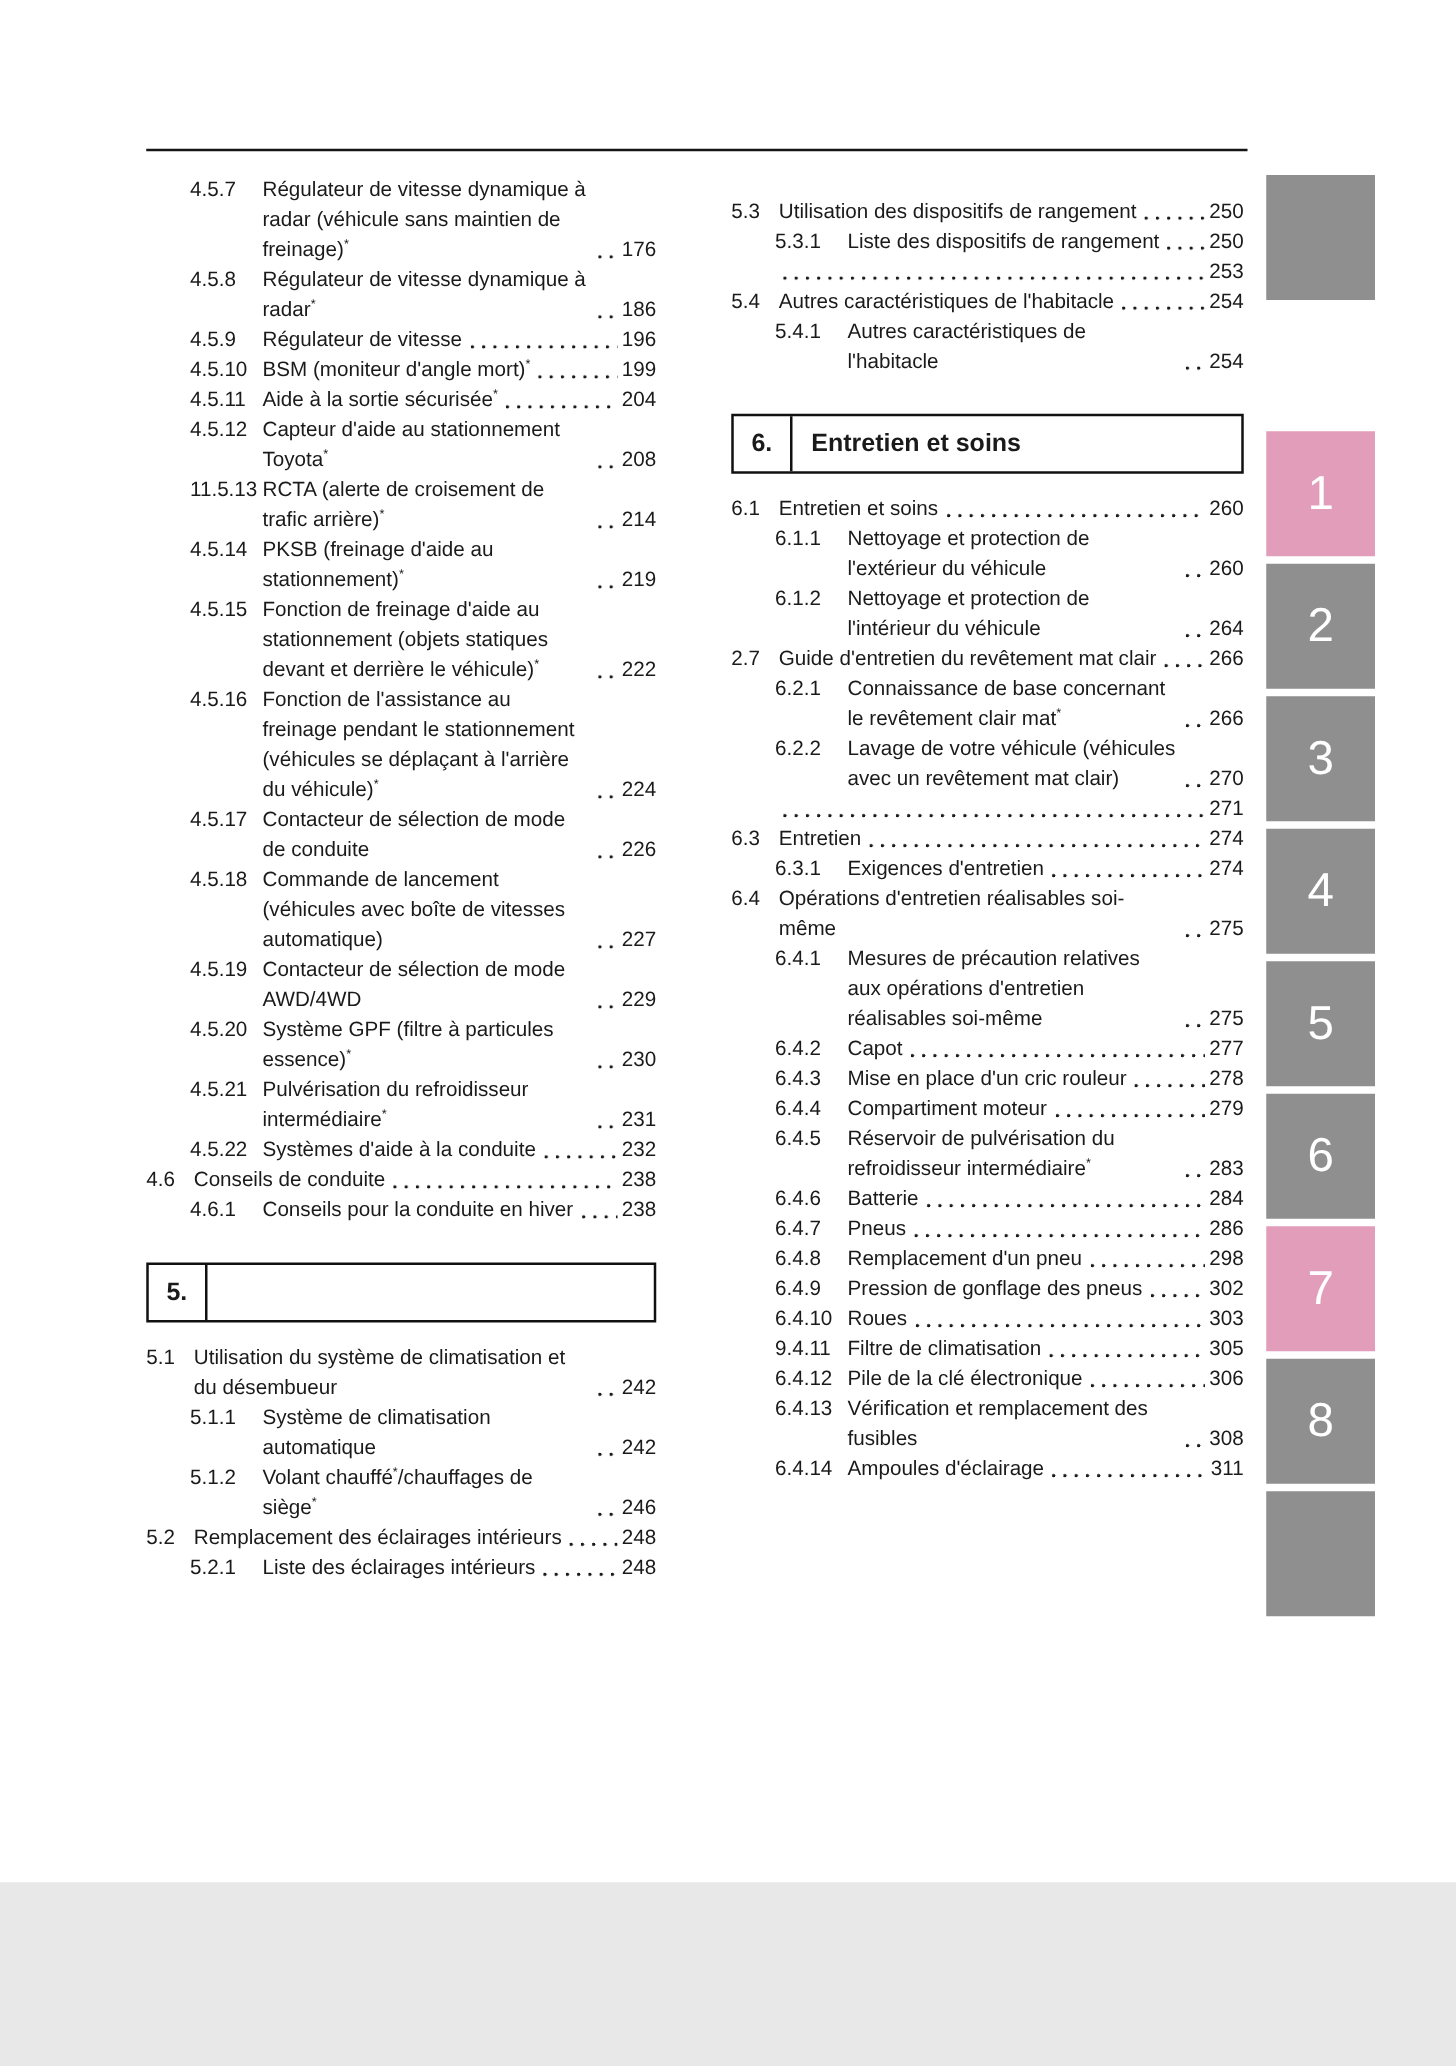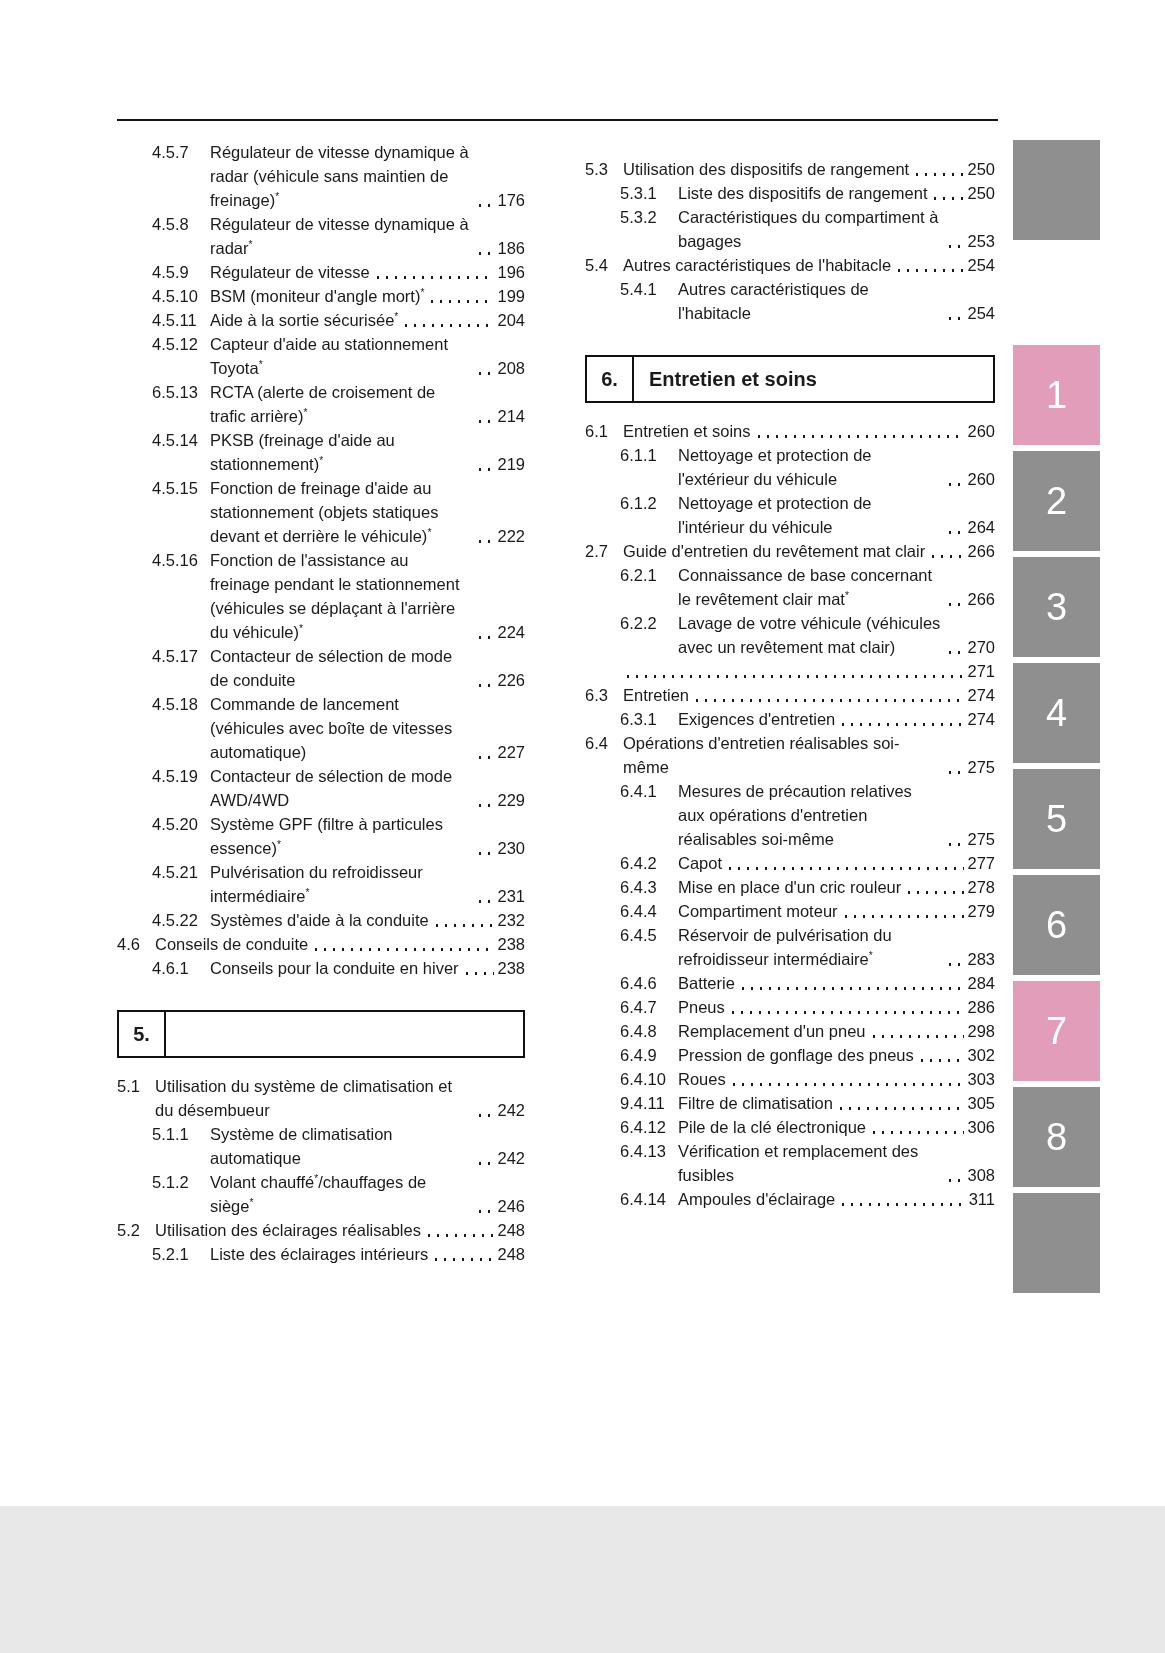--- a/index.html
+++ b/index.html
@@ -87,21 +87,21 @@
         <div class="txt"><span class="num">4.5.11</span><span class="label">Aide à la sortie sécurisée<sup>*</sup></span></div>
         <div class="leader"></div>
         <div class="pg">204</div>
       </div>
       <div class="entry lvl3">
         <div class="txt"><span class="num">4.5.12</span><span class="label">Capteur d'aide au stationnement Toyota<sup>*</sup></span></div>
         <div class="leader"></div>
         <div class="pg">208</div>
       </div>
       <div class="entry lvl3">
-        <div class="txt"><span class="num">6.5.13</span><span class="label">RCTA (alerte de croisement de trafic arrière)<sup>*</sup></span></div>
+        <div class="txt"><span class="num">11.5.13</span><span class="label">RCTA (alerte de croisement de trafic arrière)<sup>*</sup></span></div>
         <div class="leader"></div>
         <div class="pg">214</div>
       </div>
       <div class="entry lvl3">
         <div class="txt"><span class="num">4.5.14</span><span class="label">PKSB (freinage d'aide au stationnement)<sup>*</sup></span></div>
         <div class="leader"></div>
         <div class="pg">219</div>
       </div>
       <div class="entry lvl3">
         <div class="txt"><span class="num">4.5.15</span><span class="label">Fonction de freinage d'aide au stationnement (objets statiques devant et derrière le véhicule)<sup>*</sup></span></div>
@@ -165,21 +165,21 @@
         <div class="txt"><span class="num">5.1.1</span><span class="label">Système de climatisation automatique</span></div>
         <div class="leader"></div>
         <div class="pg">242</div>
       </div>
       <div class="entry lvl3">
         <div class="txt"><span class="num">5.1.2</span><span class="label">Volant chauffé<sup>*</sup>/chauffages de siège<sup>*</sup></span></div>
         <div class="leader"></div>
         <div class="pg">246</div>
       </div>
       <div class="entry lvl2">
-        <div class="txt"><span class="num">5.2</span><span class="label">Utilisation des éclairages réalisables</span></div>
+        <div class="txt"><span class="num">5.2</span><span class="label">Remplacement des éclairages intérieurs</span></div>
         <div class="leader"></div>
         <div class="pg">248</div>
       </div>
       <div class="entry lvl3">
         <div class="txt"><span class="num">5.2.1</span><span class="label">Liste des éclairages intérieurs</span></div>
         <div class="leader"></div>
         <div class="pg">248</div>
       </div>
     </div>
   <div class="col col-right" id="col-right">
@@ -187,21 +187,20 @@
         <div class="txt"><span class="num">5.3</span><span class="label">Utilisation des dispositifs de rangement</span></div>
         <div class="leader"></div>
         <div class="pg">250</div>
       </div>
       <div class="entry lvl3">
         <div class="txt"><span class="num">5.3.1</span><span class="label">Liste des dispositifs de rangement</span></div>
         <div class="leader"></div>
         <div class="pg">250</div>
       </div>
       <div class="entry lvl3">
-        <div class="txt"><span class="num">5.3.2</span><span class="label">Caractéristiques du compartiment à bagages</span></div>
         <div class="leader"></div>
         <div class="pg">253</div>
       </div>
       <div class="entry lvl2">
         <div class="txt"><span class="num">5.4</span><span class="label">Autres caractéristiques de l'habitacle</span></div>
         <div class="leader"></div>
         <div class="pg">254</div>
       </div>
       <div class="entry lvl3">
         <div class="txt"><span class="num">5.4.1</span><span class="label">Autres caractéristiques de l'habitacle</span></div>

